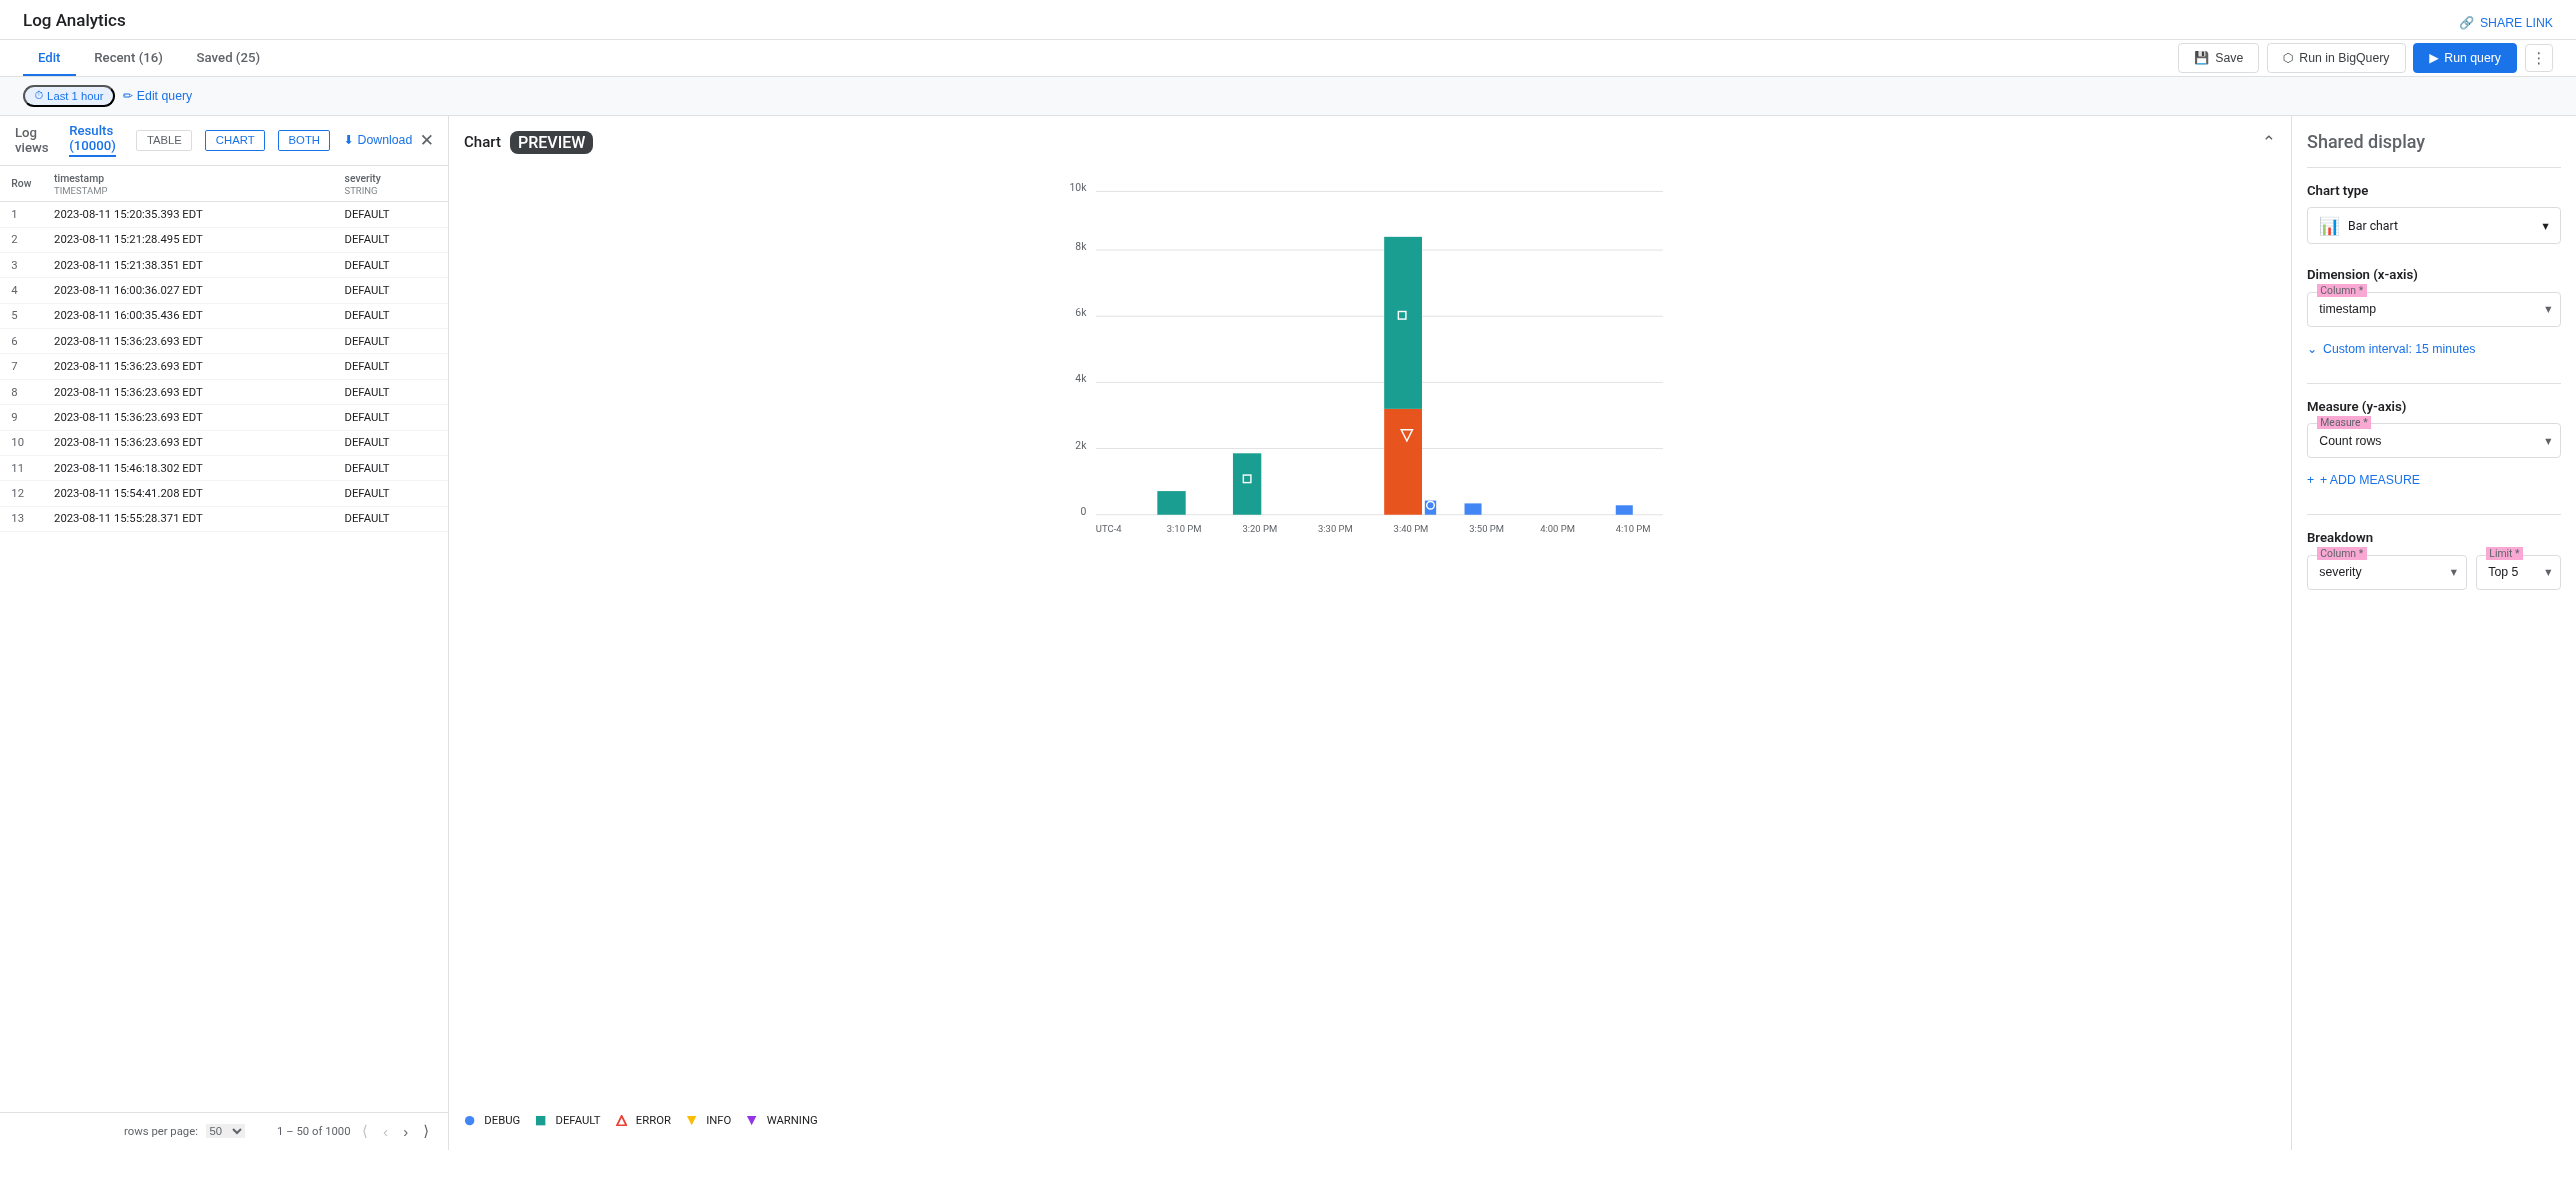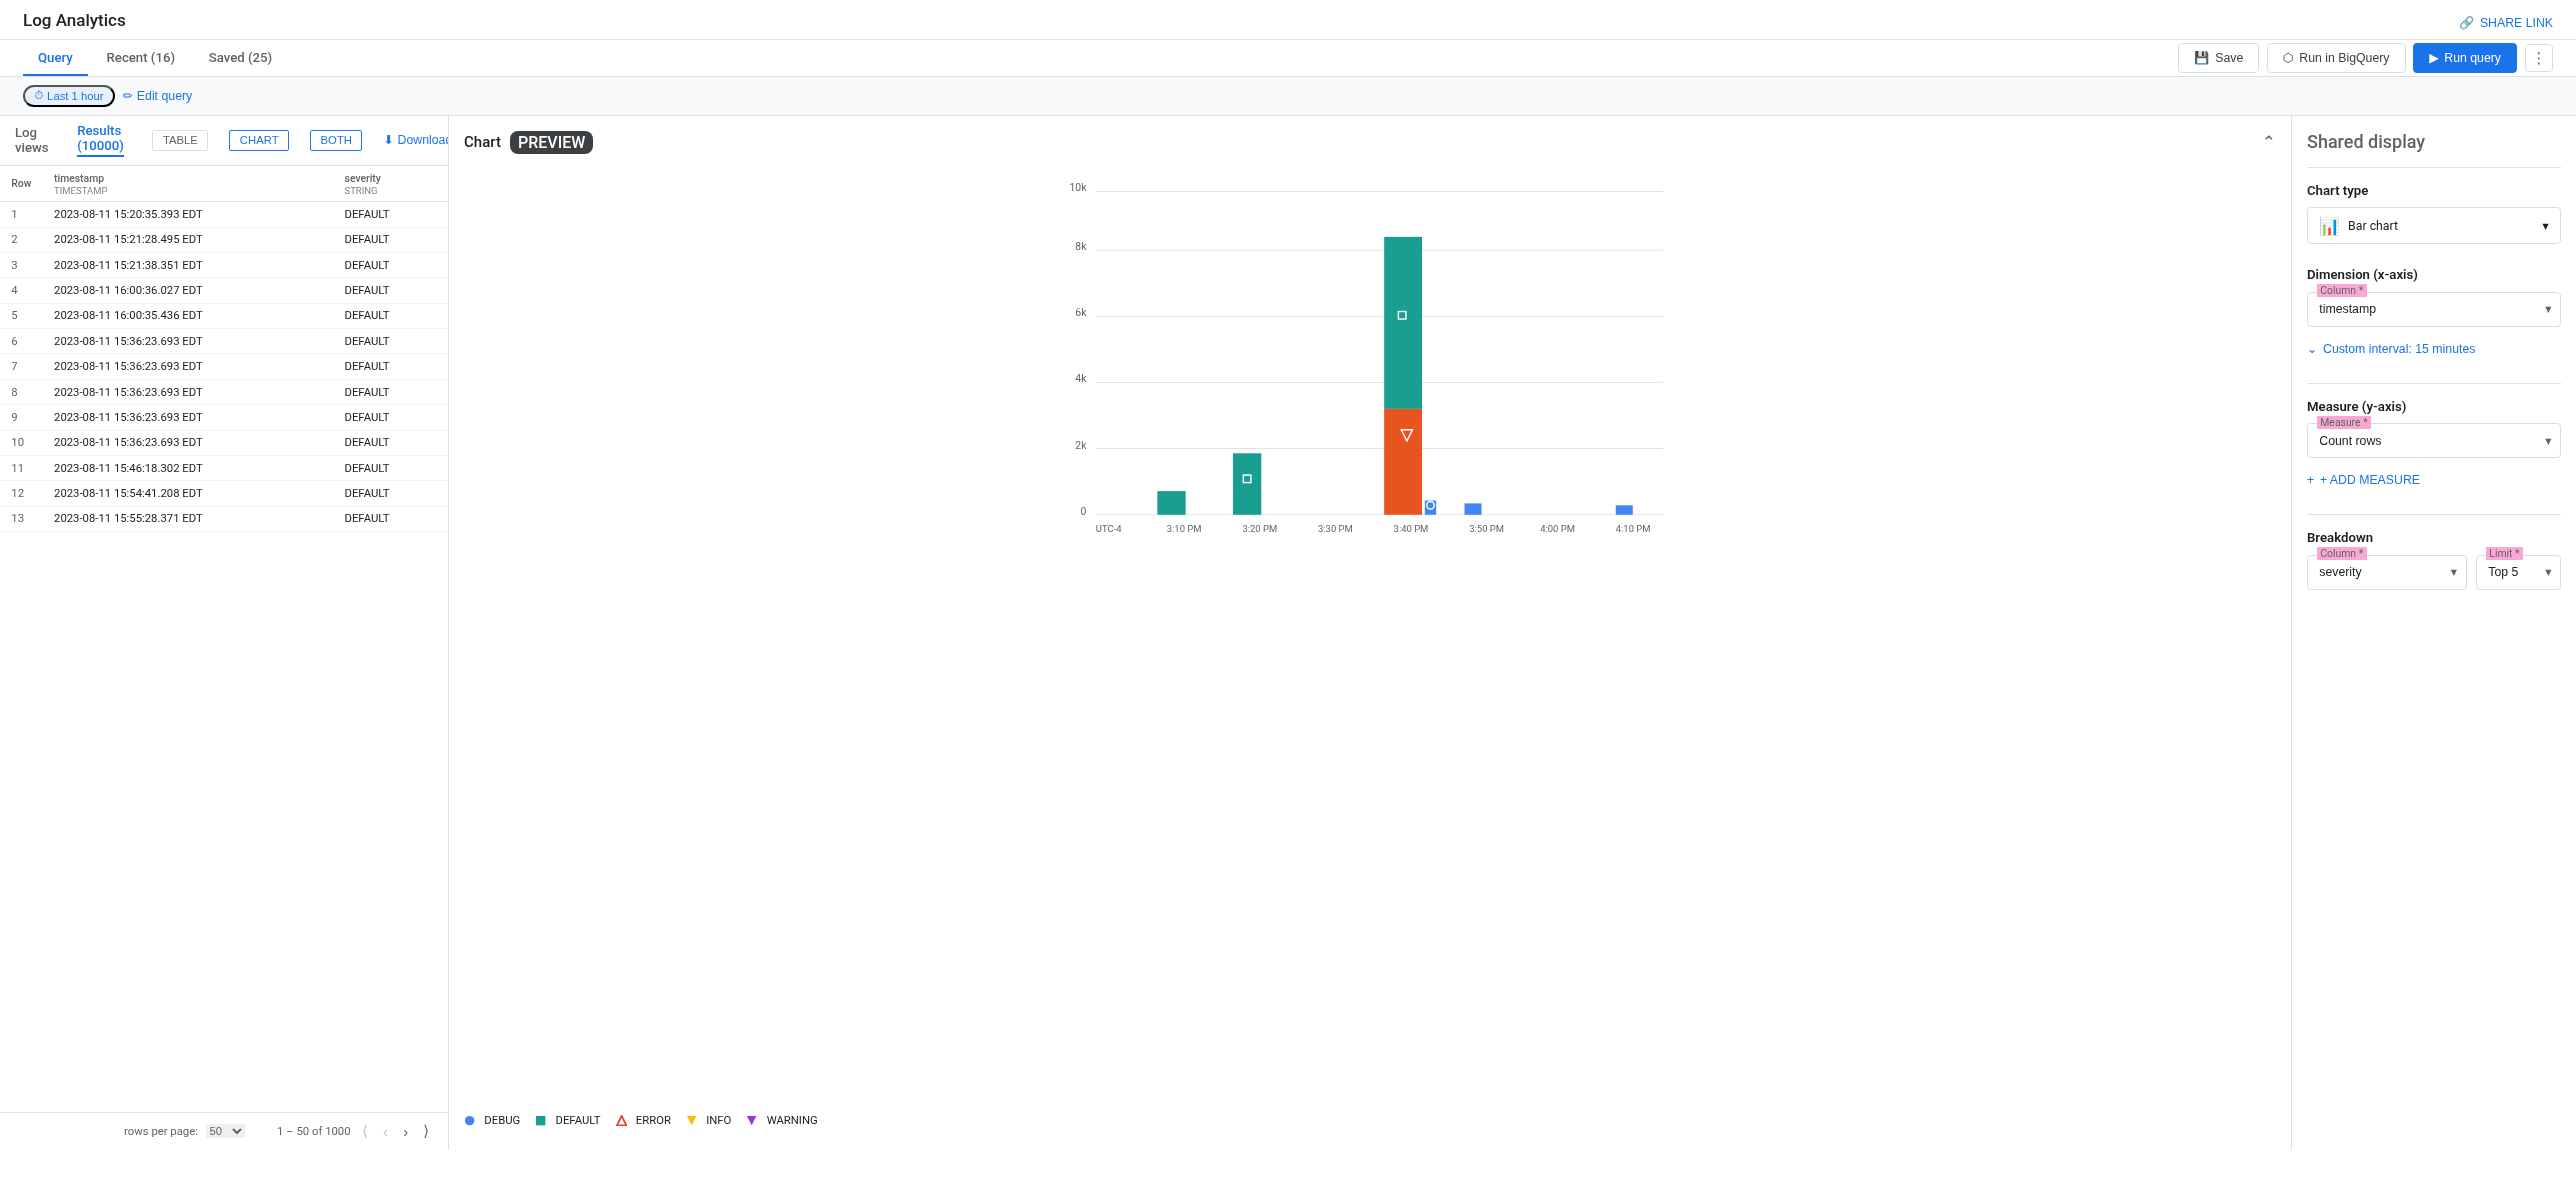--- a/index.html
+++ b/index.html
@@ -67,21 +67,21 @@
 
     
     .left-panel {
       width: 449px; min-width: 449px; display: flex; flex-direction: column;
       border-right: 0.9px solid #e0e0e0; overflow: hidden;
     }
 
     
     .results-header {
       display: flex; align-items: center; padding: 7.6px 15px;
-      border-bottom: 0.9px solid #e0e0e0; gap: 21px;
+      border-bottom: 0.9px solid #e0e0e0; gap: 13px;
     }
     .log-views-label { font-size: 13.2px; color: #5f6368; margin-right: 7.6px; font-weight: 500; }
     .results-tab {
       font-size: 13.2px; color: #1a73e8; font-weight: 500;
       border-bottom: 2.8px solid #1a73e8; padding-bottom: 1.9px; margin-right: 7.6px;
     }
     .view-btn {
       padding: 3.8px 9.5px; border: 0.9px solid #dadce0; border-radius: 1.9px;
       font-size: 11.3px; font-weight: 500; color: #5f6368; cursor: pointer;
       background: #fff;
@@ -186,21 +186,21 @@
 
 <header class="app-header">
   <span class="app-title">Log Analytics</span>
   <button class="share-link-btn">
     <span>🔗</span>
     <span>SHARE LINK</span>
   </button>
 </header>
 
 <div class="nav-tabs">
-  <div class="nav-tab active">Query</div>
+  <div class="nav-tab active">Edit</div>
   <div class="nav-tab">Recent (16)</div>
   <div class="nav-tab">Saved (25)</div>
   <div class="nav-actions">
     <button class="btn">
       <span>💾</span>
       <span>Save</span>
     </button>
     <button class="btn">
       <span>⬡</span>
       <span>Run in BigQuery</span>

